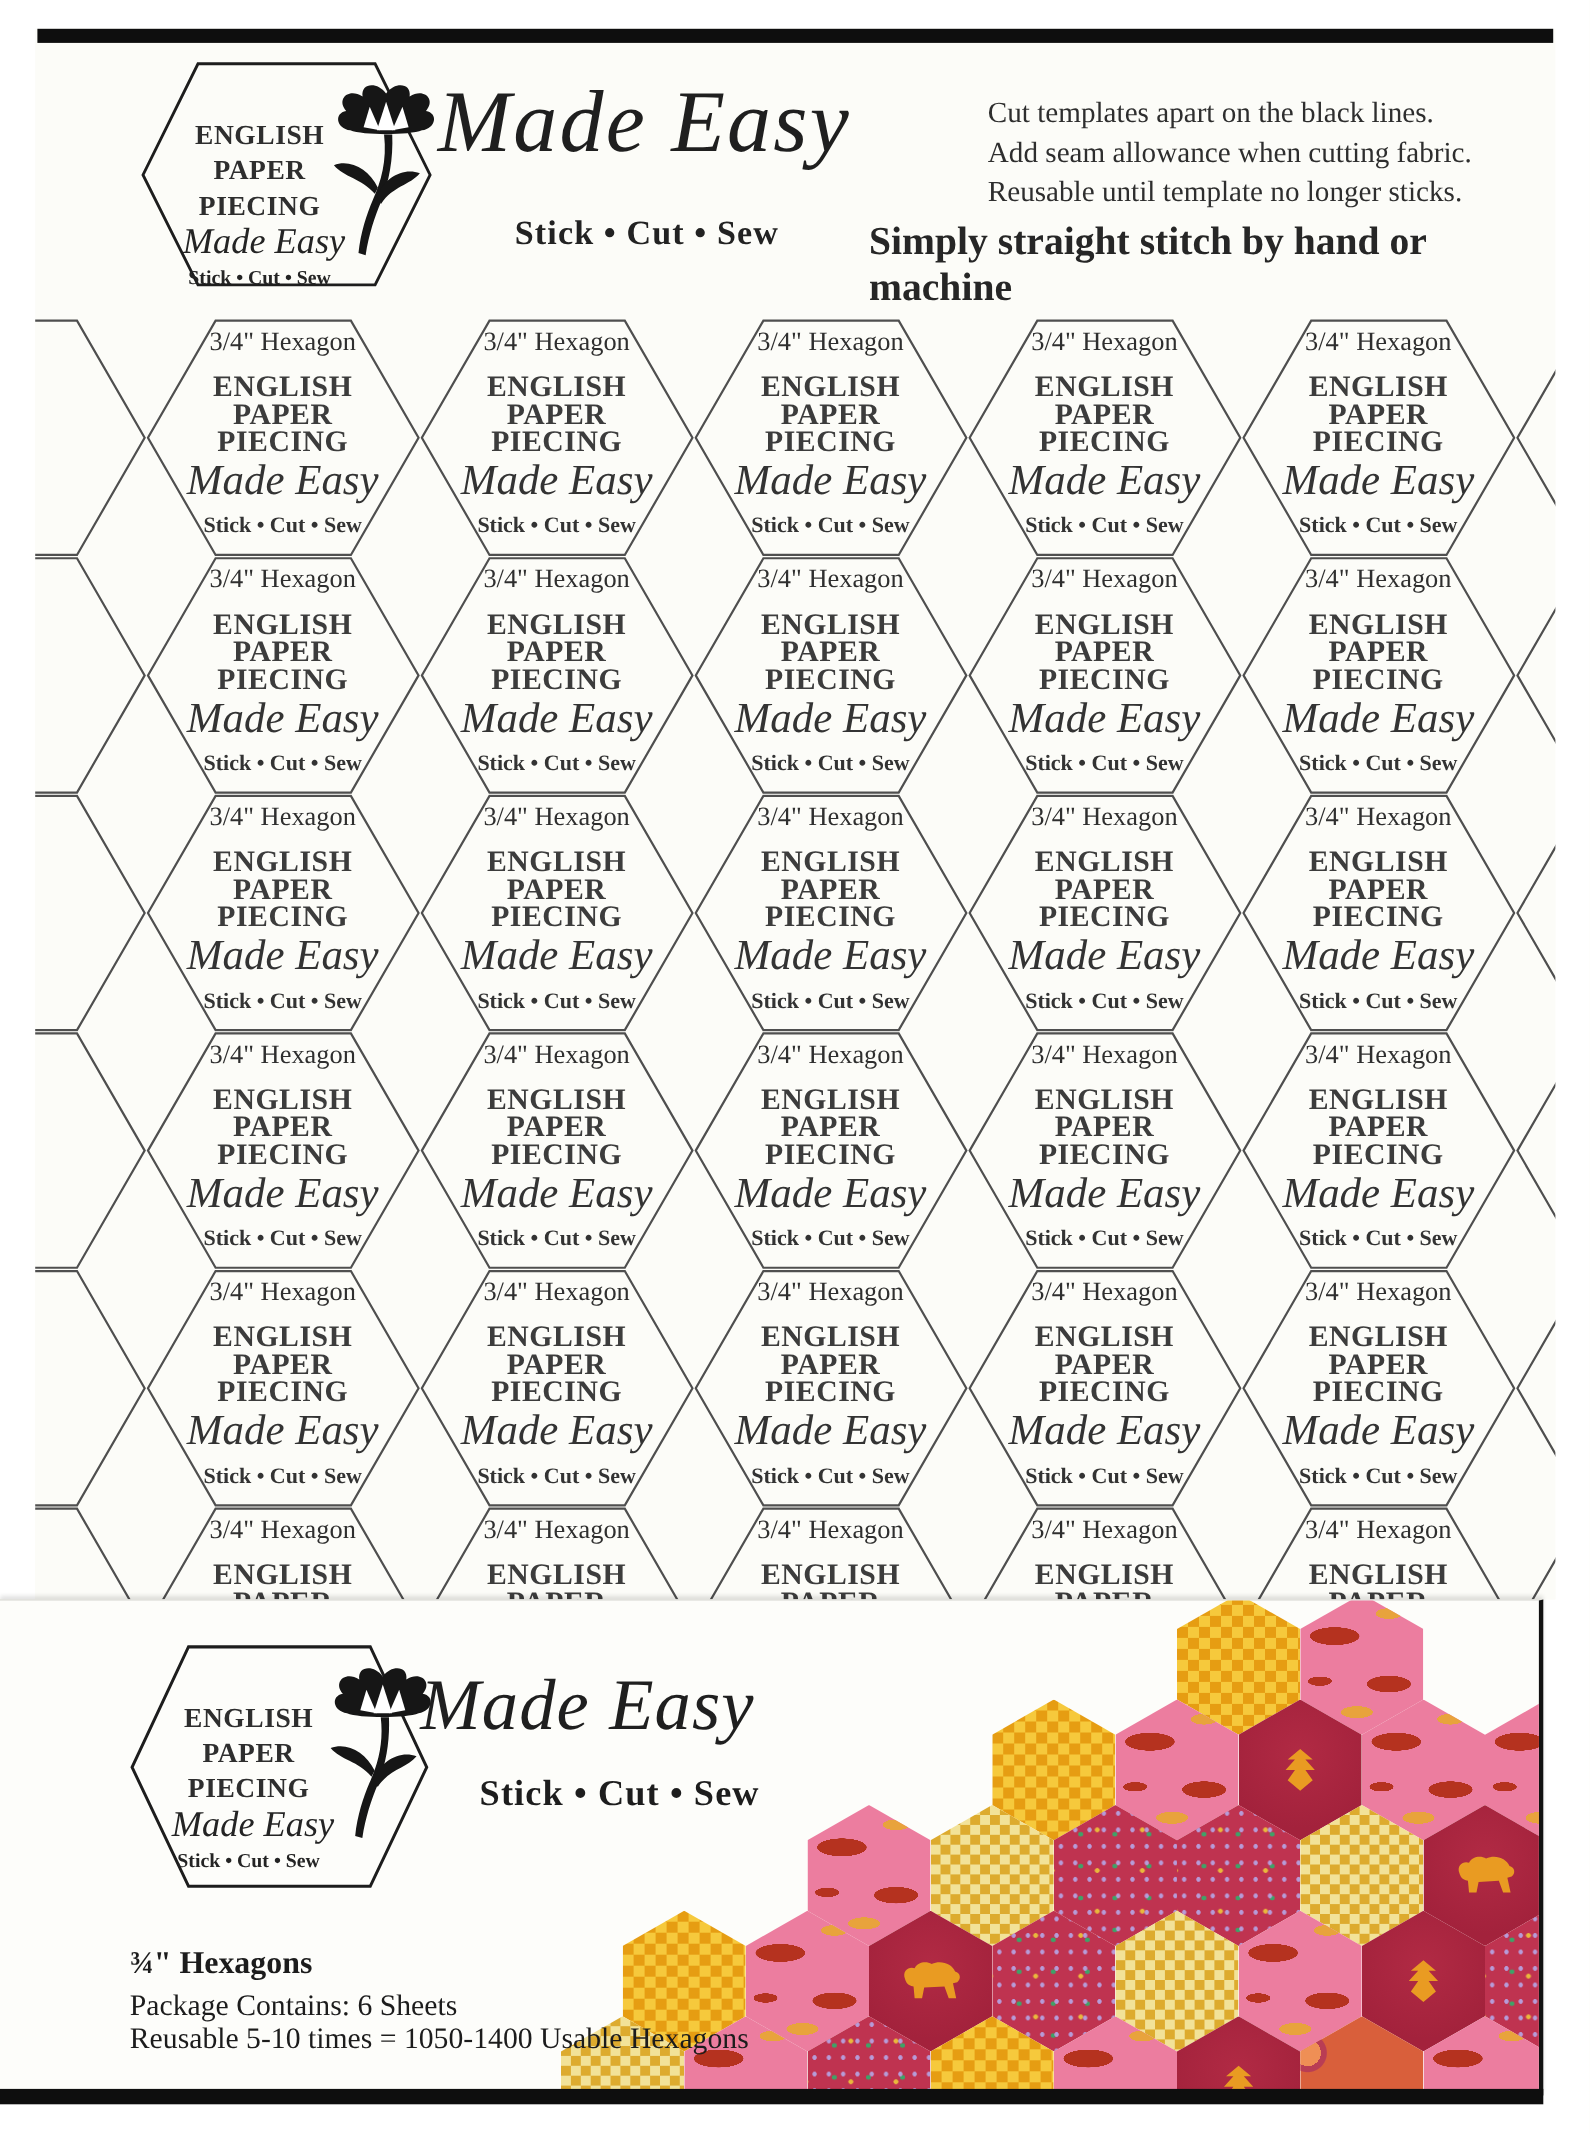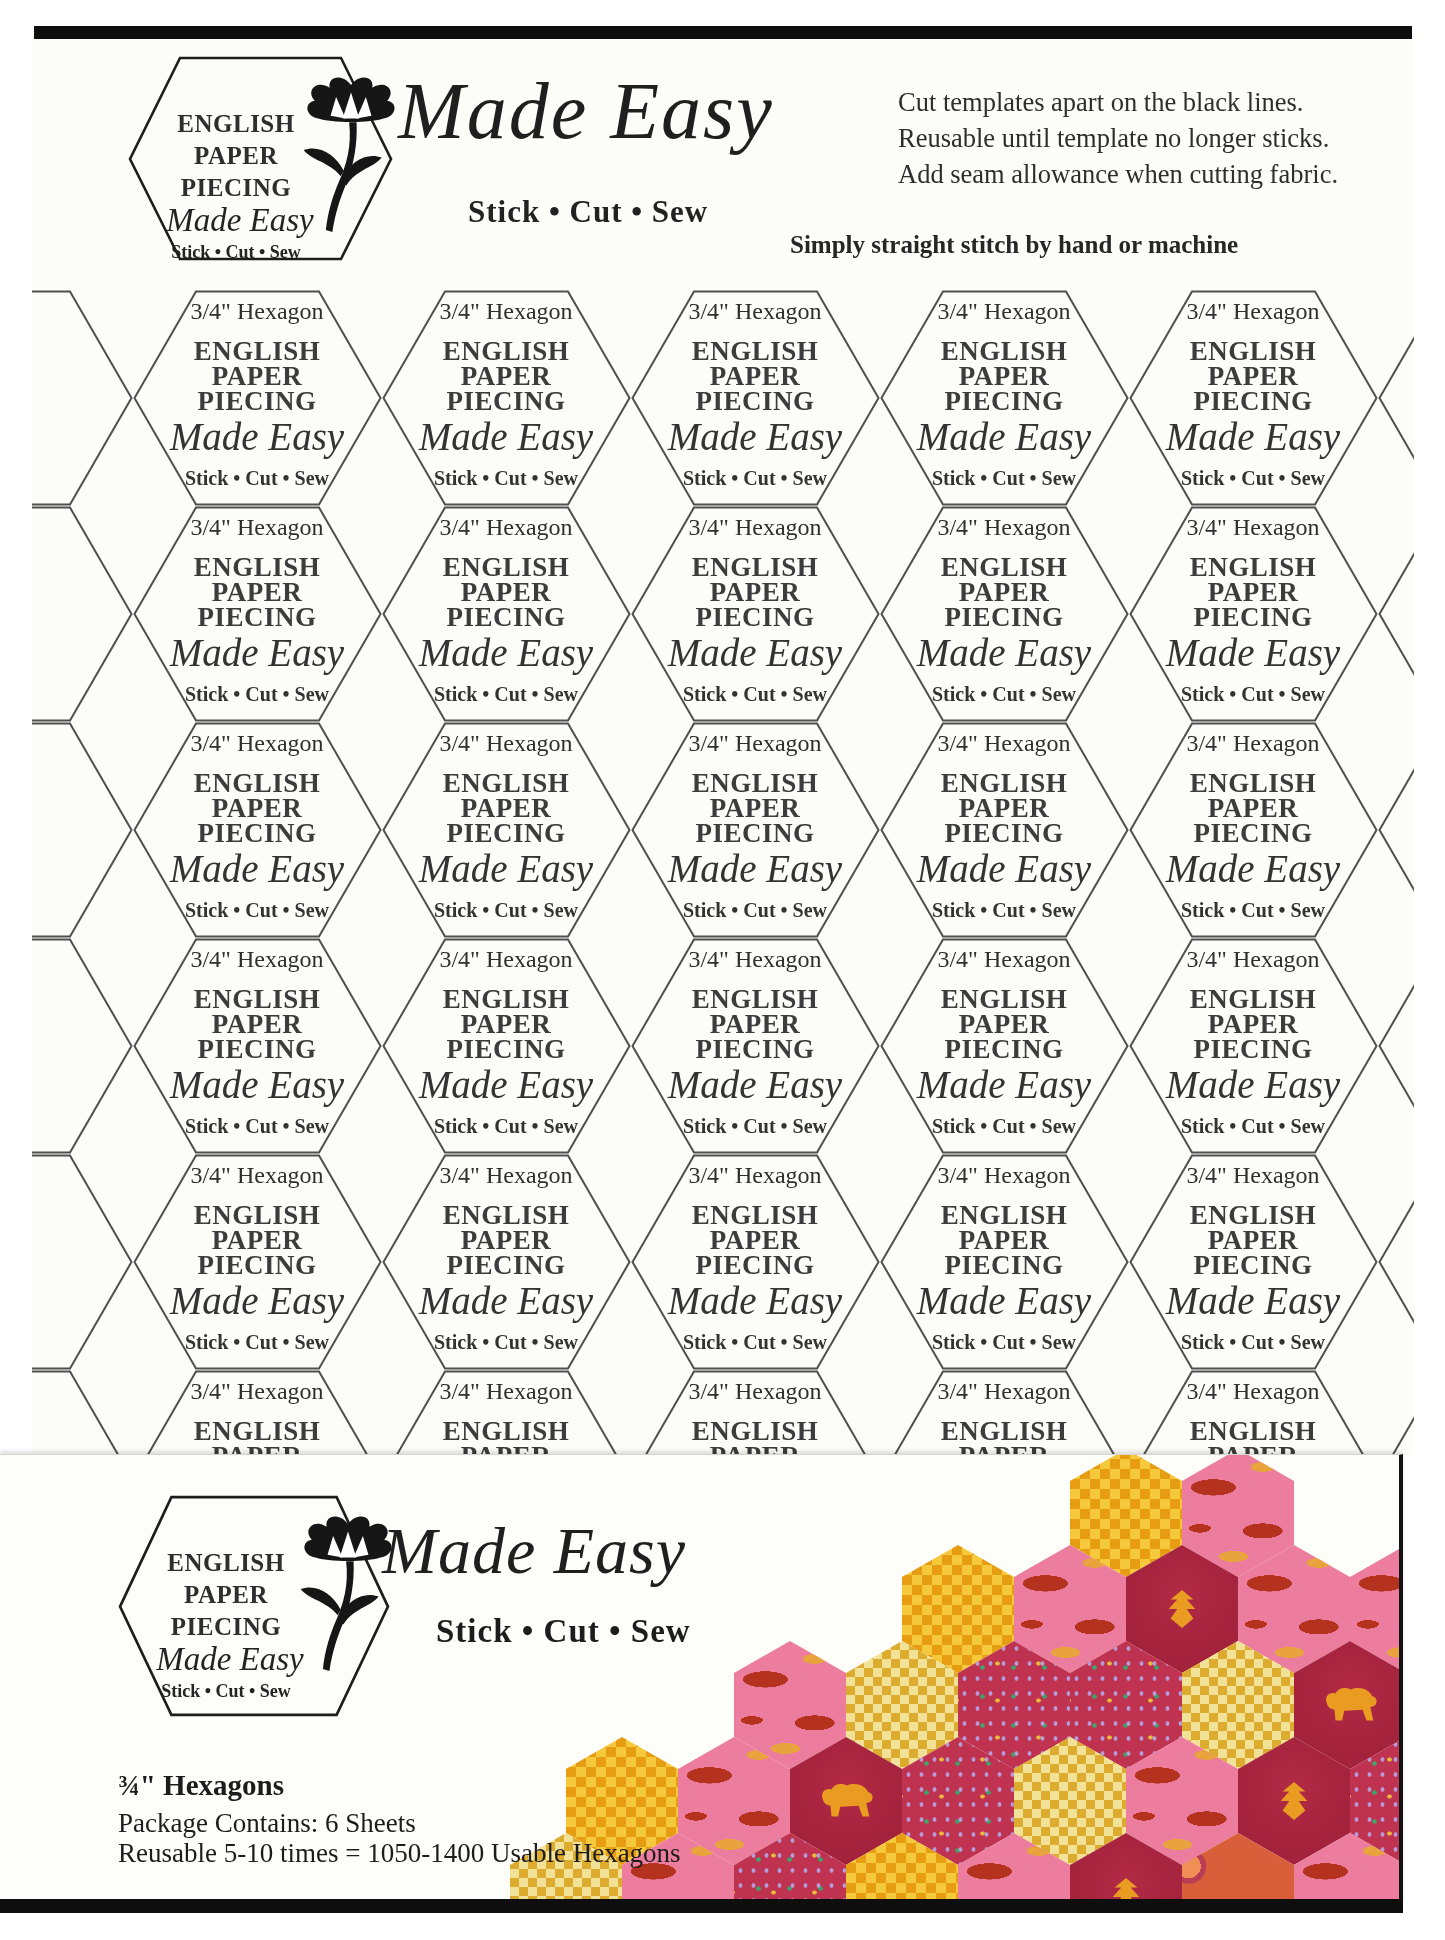--- a/index.html
+++ b/index.html
@@ -25,21 +25,21 @@
   .logo .logo-text{position:absolute;left:8px;top:0;width:200px;height:100%;text-align:center;}
   .logo .lg-line{font-weight:bold;font-size:25px;line-height:32px;letter-spacing:.5px;color:#2e2e2e;}
   .logo .lg-lines{position:absolute;left:0;top:52px;width:100%;}
   .logo .lg-script{position:absolute;left:-4px;top:146px;width:108%;font-style:italic;font-size:33px;color:#242424;}
   .logo .lg-tag{position:absolute;left:0;top:186px;width:100%;font-weight:bold;font-size:18px;color:#242424;}
   .flower{position:absolute;right:-10px;top:16px;width:104px;height:186px;}
 
   
   #title-script{left:366px;top:40px;font-style:italic;font-size:80px;color:#1f1f1f;letter-spacing:2px;}
   #header-tagline{left:436px;top:168px;font-weight:bold;font-size:31px;letter-spacing:1px;color:#222;}
-  #header-subtitle{left:758px;top:172px;font-weight:bold;font-size:25px;color:#262626;margin-top:33px;}
+  #header-subtitle{left:758px;top:172px;font-weight:bold;font-size:36px;color:#262626;}
   #instructions{left:866px;top:58px;font-size:26.5px;line-height:36px;color:#2e2e2e;}
 
   
   .thex{position:absolute;width:249px;height:216px;}
   .thex svg.thex-line{position:absolute;left:0;top:0;width:249px;height:216px;}
   .thex svg.thex-line polygon{fill:var(--paper);stroke:var(--line);stroke-width:2;}
   .thex .thex-body{position:absolute;left:0;top:0;width:100%;height:100%;text-align:center;color:#3a3a3a;}
   .t-size{position:absolute;left:0;top:8px;width:100%;font-size:24px;color:#2f2f2f;}
   .t-l1,.t-l2,.t-l3{position:absolute;left:0;width:100%;font-weight:bold;font-size:27px;letter-spacing:.5px;color:#3c3c3c;}
   .t-l1{top:46px;}.t-l2{top:71px;}.t-l3{top:96px;}
@@ -115,22 +115,22 @@
         <path d="M71 27 L77 47 L61 50 Z"></path>
       </g>
     </svg>
   </div>
 
   <div class="abs" id="title-script">Made Easy</div>
   <div class="abs" id="header-tagline">Stick • Cut • Sew</div>
   <div class="abs" id="header-subtitle">Simply straight stitch by hand or machine</div>
   <div class="abs" id="instructions">
     <div>Cut templates apart on the black lines.</div>
+    <div>Add seam allowance when cutting fabric.</div>
     <div>Reusable until template no longer sticks.</div>
-    <div>Add seam allowance when cutting fabric.</div>
   </div>
 
   <div class="abs" id="grid" style="left:0;top:0;width:100%;height:100%;">
       <div class="thex" style="left: -148.5px; top: 264px;">
     <svg class="thex-line" viewBox="0 0 249 216">
       <polygon points="63,1.5 186,1.5 247.5,108 186,214.5 63,214.5 1.5,108"></polygon>
     </svg>
 
   </div>
       <div class="thex" style="left: -148.5px; top: 480px;">

